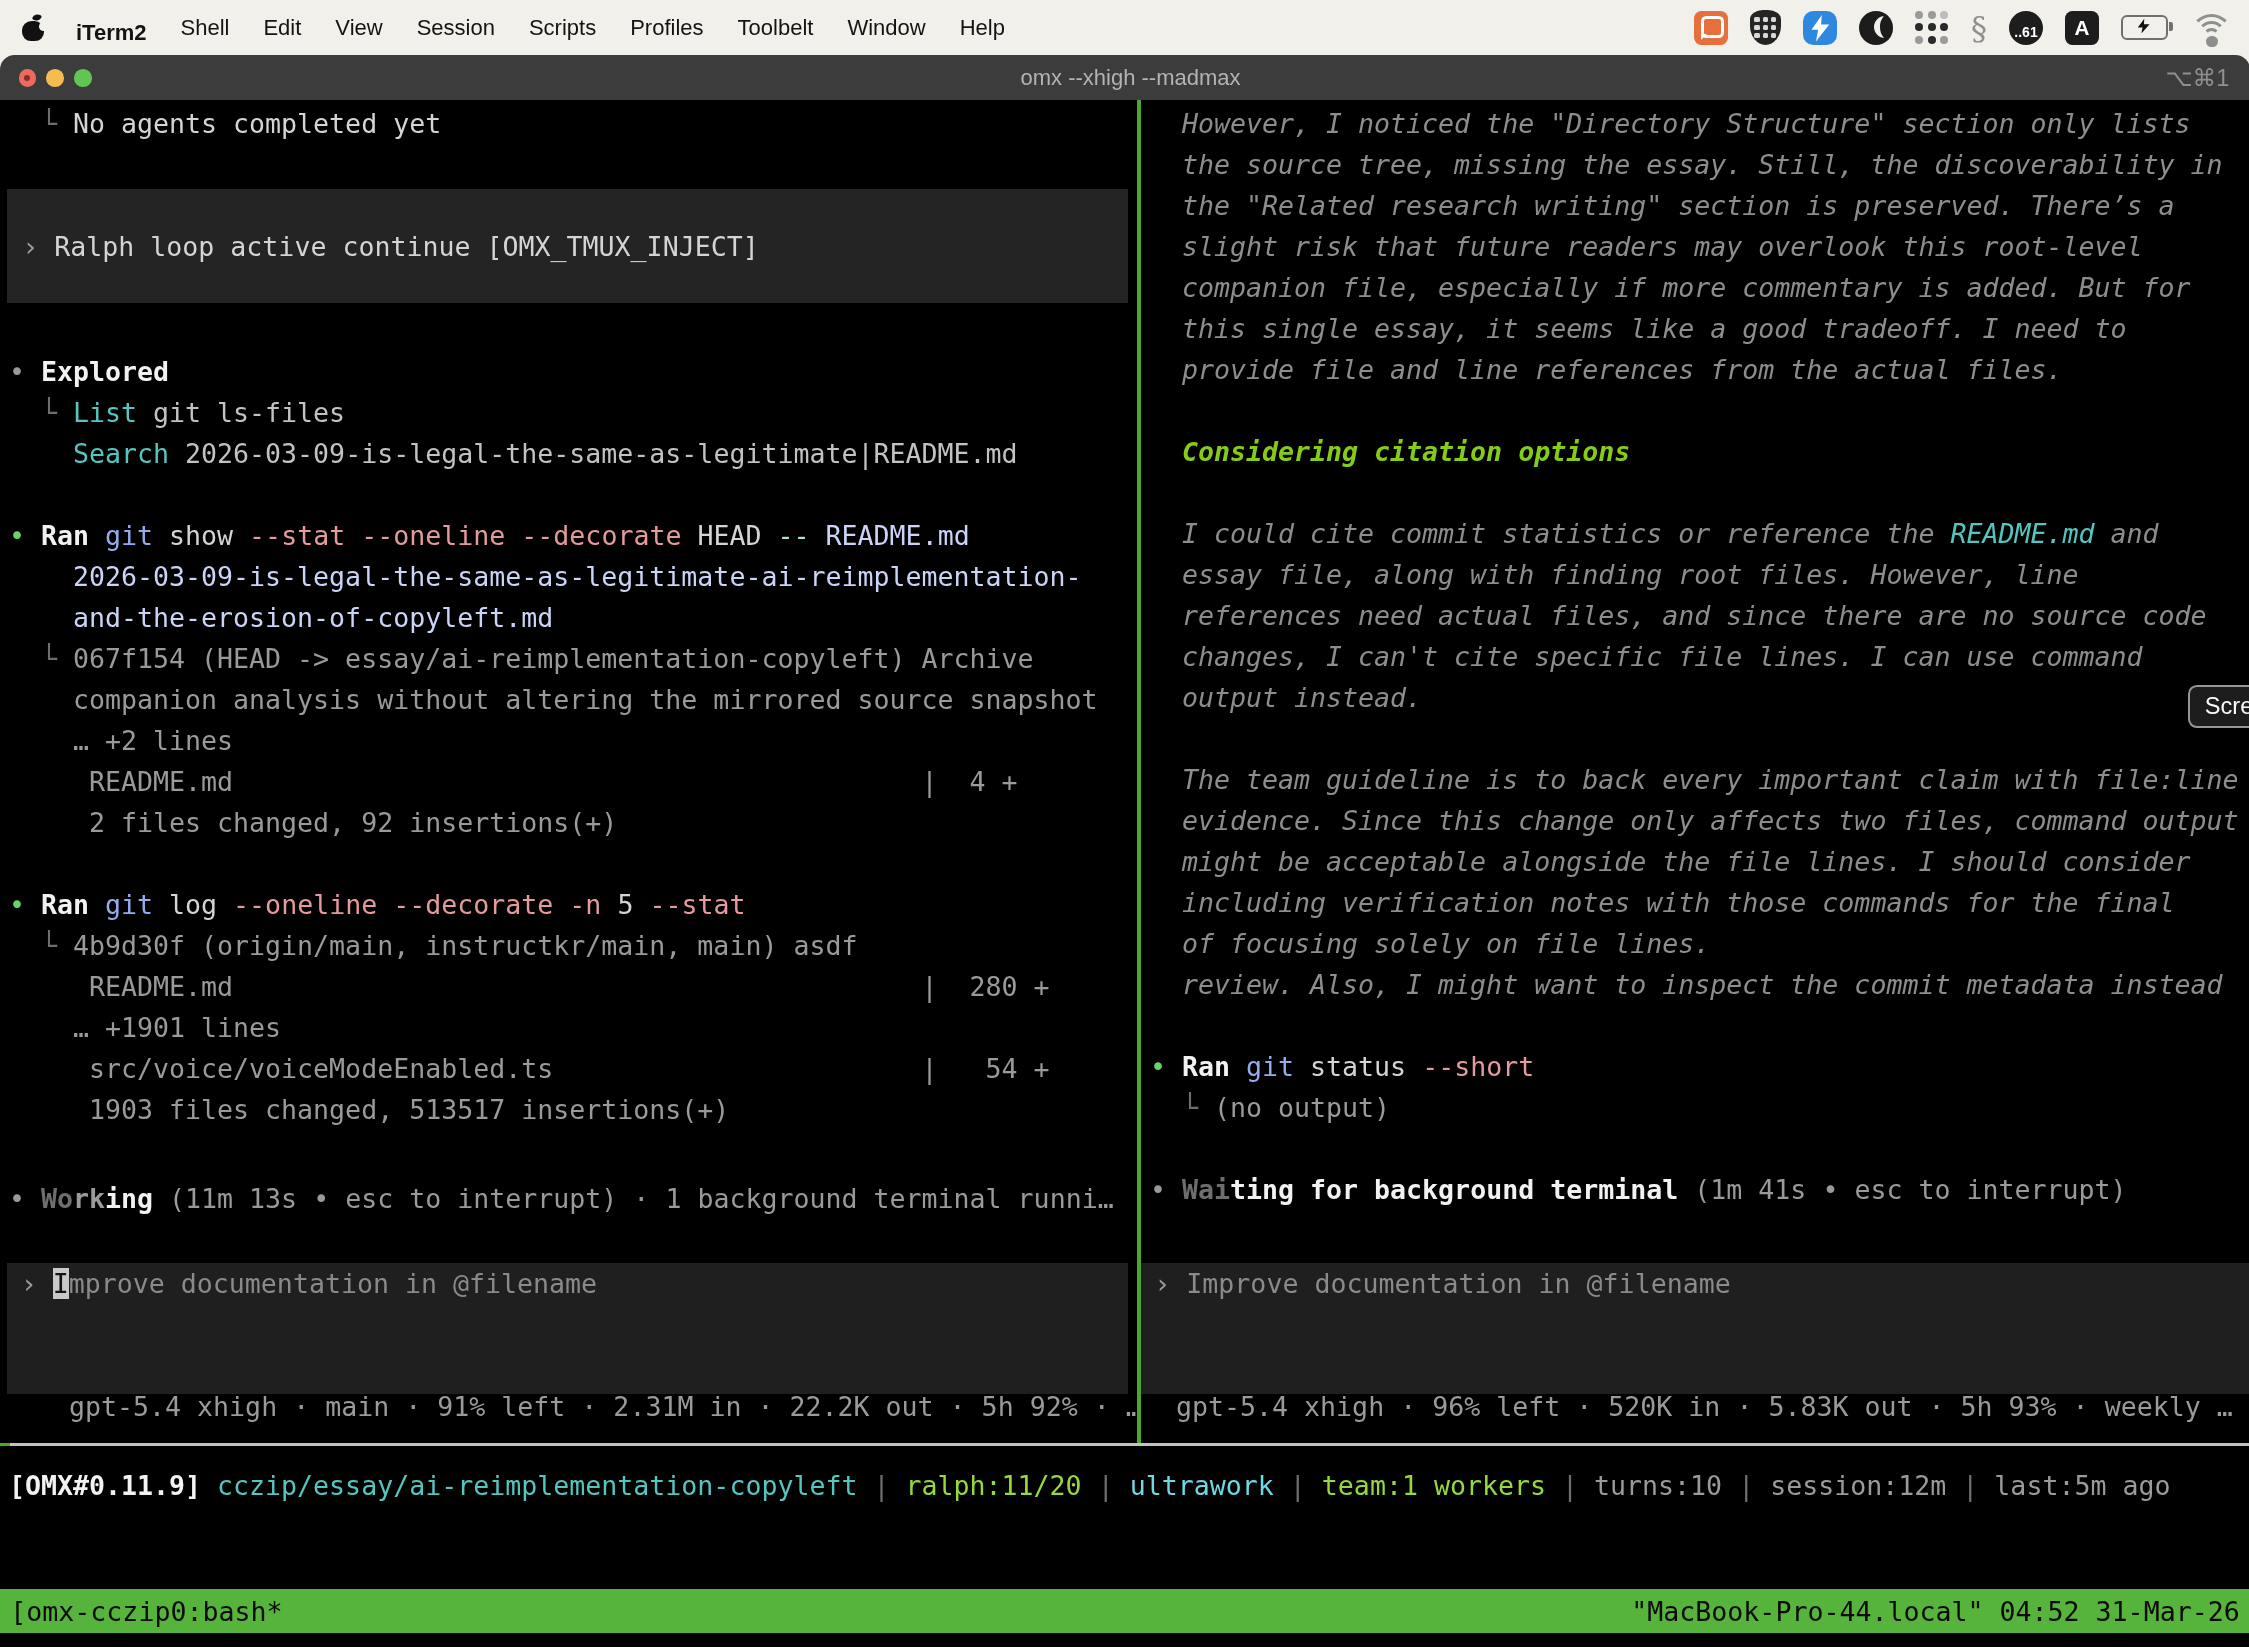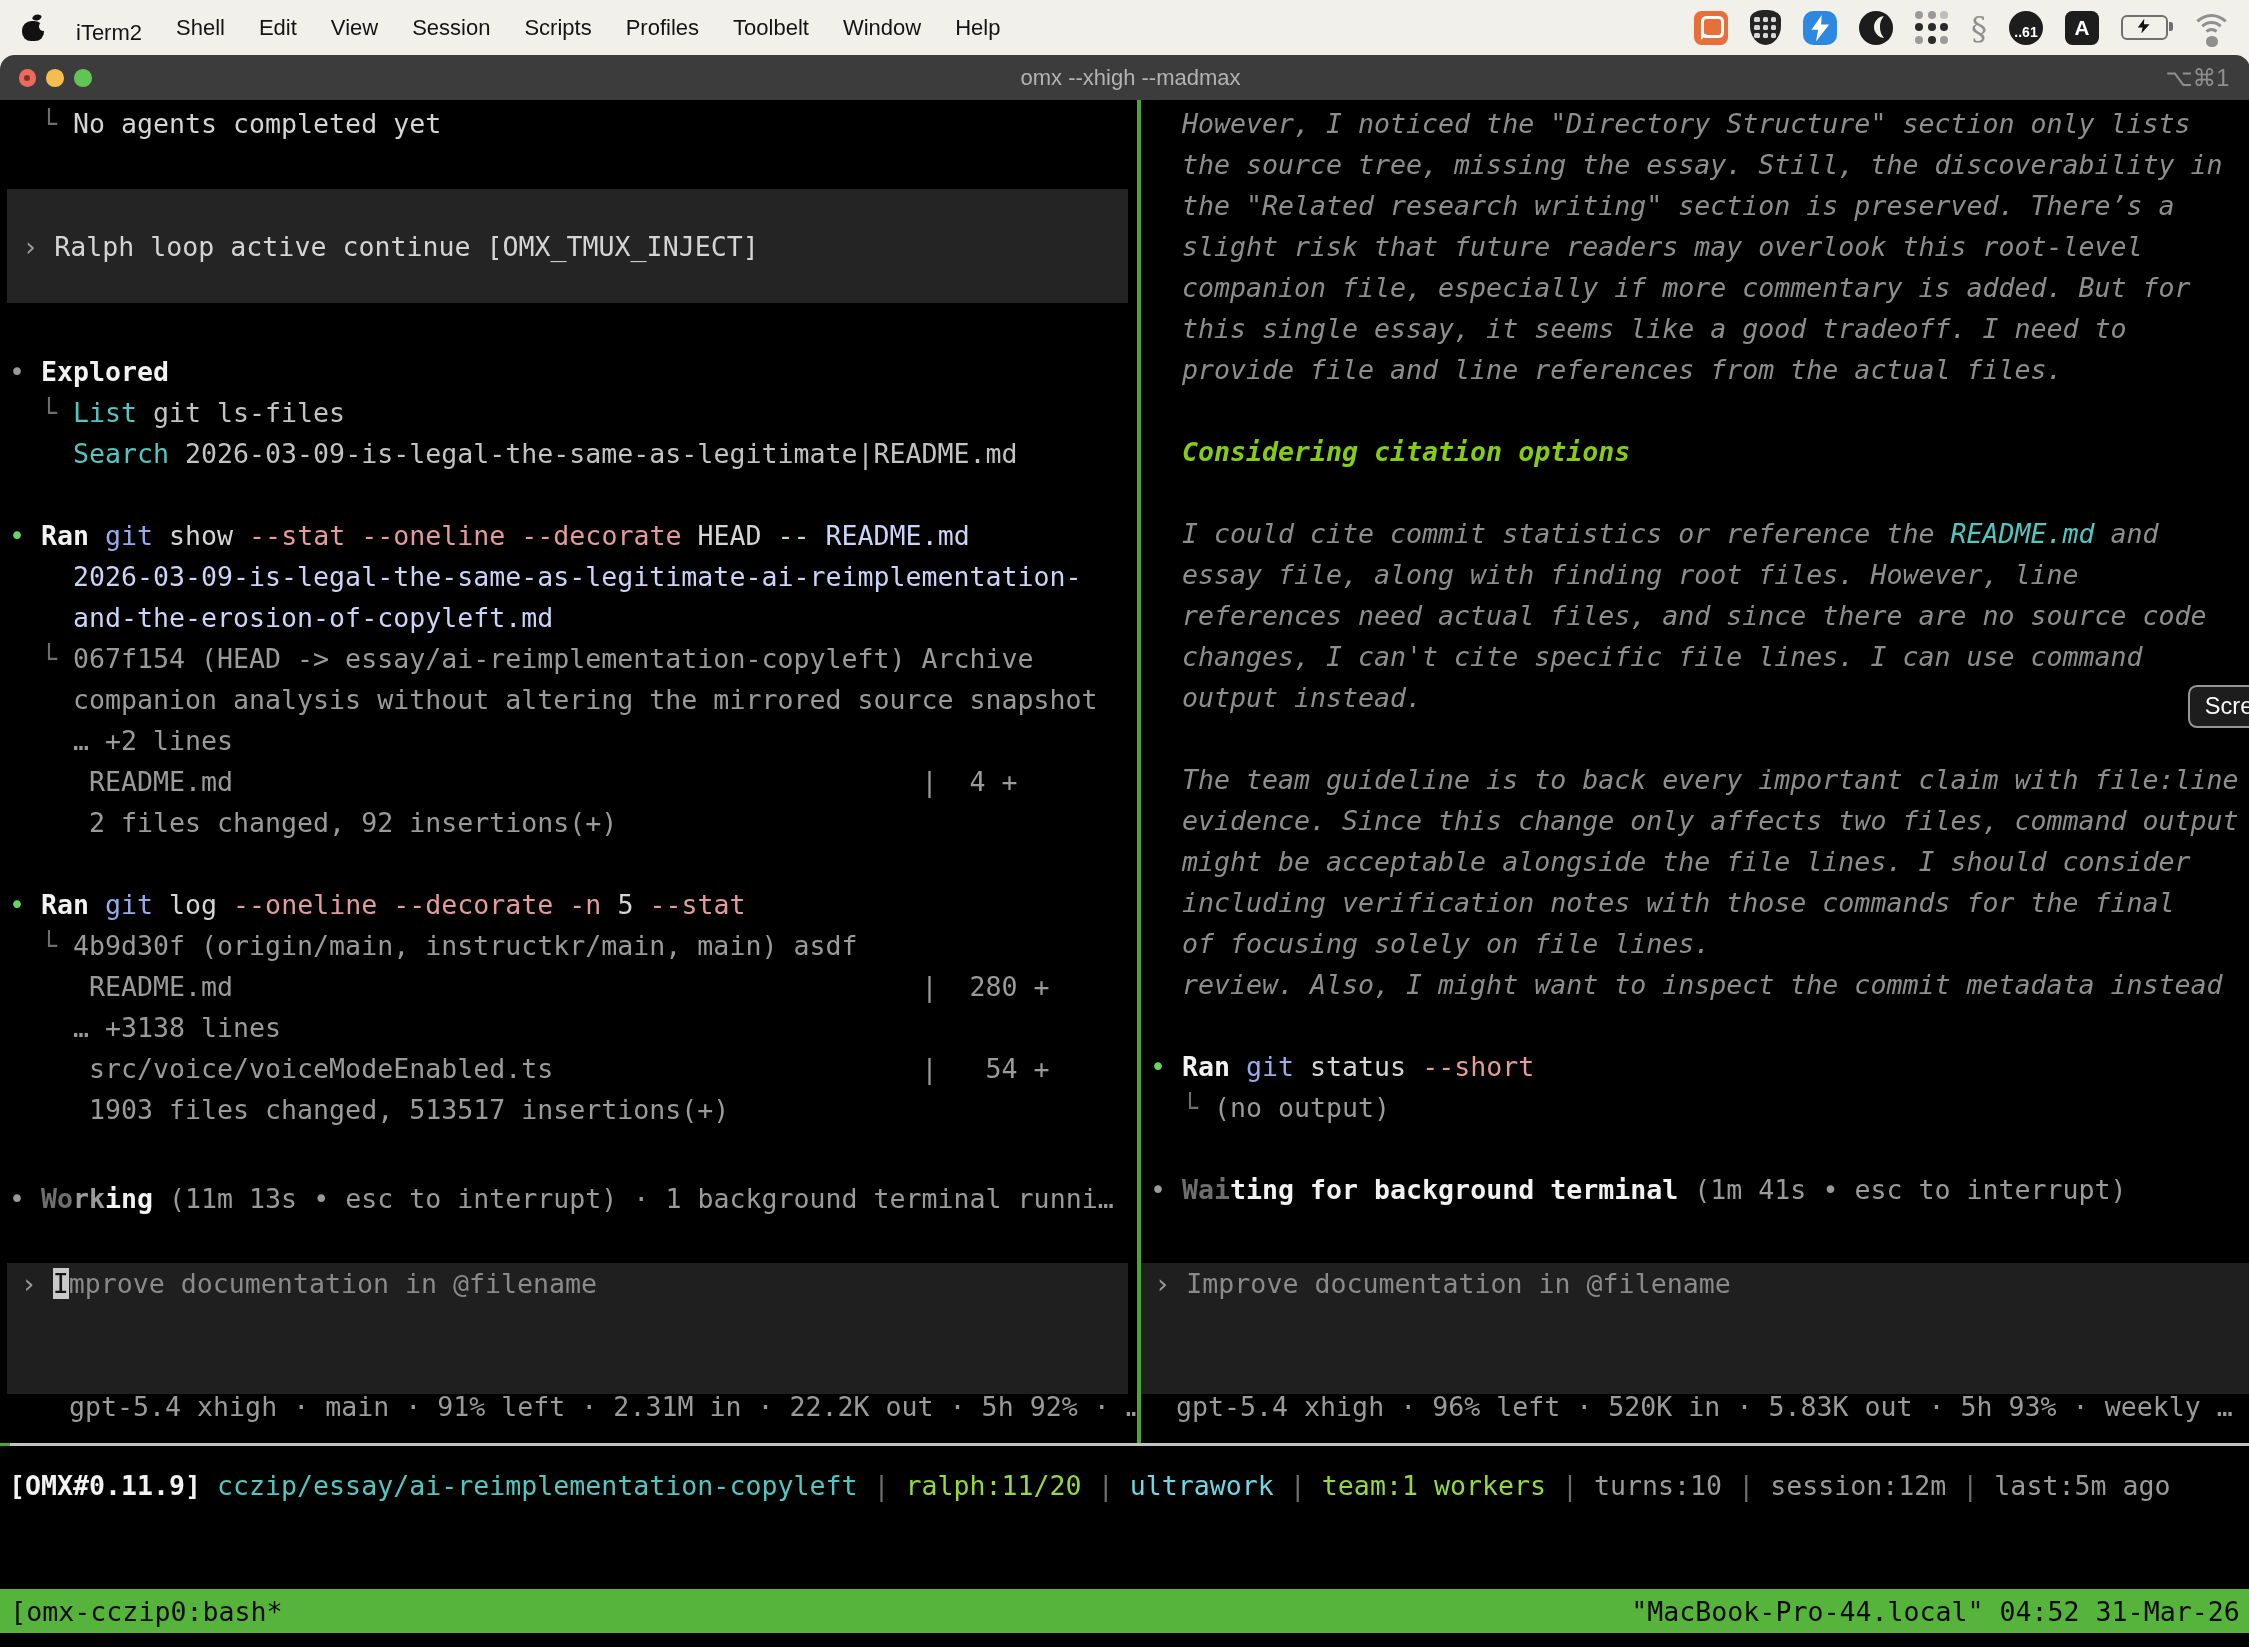--- a/index.html
+++ b/index.html
@@ -10,21 +10,21 @@
   
   .menubar{
     position:absolute;left:0;top:0;width:2250px;height:55px;
     background:#f1f0ea;display:flex;align-items:center;
     padding:0 22px;box-sizing:border-box;font-size:22px;color:#141414;
   }
   .apple{position:relative;width:22px;height:26.6px;margin-right:32px;flex:0 0 auto;}
   .apple .body{position:absolute;left:0;bottom:0;width:22px;height:20px;background:#111;border-radius:9.6px 9.6px 8.9px 8.9px;}
   .apple .leaf{position:absolute;top:0;left:11px;width:8px;height:6.6px;background:#111;border-radius:80% 20% 80% 20%;transform:rotate(24deg);}
   .apple .bite{position:absolute;right:-3.7px;top:8px;width:8.9px;height:8.9px;background:#f1f0ea;border-radius:50%;}
-  .appname{font-weight:normal;margin-right:34px;margin-top:11px;}
+  .appname{font-weight:bold;margin-right:34px;margin-top:11px;}
   .menus{display:flex;align-items:center;}
   .menus .menu-item{margin-right:34px;cursor:default;}
   .traystatus{margin-left:auto;display:flex;align-items:center;gap:22px;}
   .ticon{display:flex;align-items:center;justify-content:center;}
   .icon-chat{width:34px;height:34px;background:#e76f3c;border-radius:7.4px;position:relative;}
   .icon-chat .bub{position:absolute;left:6.6px;top:5.9px;width:17.7px;height:16px;border:3px solid #fff;border-radius:5.2px;}
   .icon-chat .tail{position:absolute;left:7.4px;bottom:4.4px;width:0;height:0;border-left:6.6px solid #fff;border-bottom:6.6px solid transparent;}
   .icon-shield{width:31px;height:35px;background:#242424;border-radius:14.8px 14.8px 17.7px 17.7px / 10.3px 10.3px 22px 22px;display:grid;grid-template-columns:repeat(3,5.9px);grid-template-rows:repeat(3,5.9px);gap:2.2px;align-content:center;justify-content:center;}
   .icon-shield i{width:5.2px;height:5.2px;background:#d8d8d8;border-radius:1.5px;}
   .icon-hex{width:34px;height:34px;background:#2f88e0;border-radius:10.3px;position:relative;}
@@ -199,21 +199,21 @@
         <div class="tline"><span class="c-lav">    and-the-erosion-of-copyleft.md</span></div>
         <div class="tline"><span class="c-dim">  └ </span><span class="c-gray">067f154 (HEAD -&gt; essay/ai-reimplementation-copyleft) Archive</span></div>
         <div class="tline"><span class="c-gray">    companion analysis without altering the mirrored source snapshot</span></div>
         <div class="tline"><span class="c-gray">    … +2 lines</span></div>
         <div class="tline"><span class="c-gray">     README.md                                           |  4 +</span></div>
         <div class="tline"><span class="c-gray">     2 files changed, 92 insertions(+)</span></div>
         <div class="tline"></div>
         <div class="tline"><span class="c-green">• </span><span class="c-bwhite">Ran</span><span class="c-white"> </span><span class="c-blue">git</span><span class="c-white"> log </span><span class="c-pink">--oneline</span><span class="c-white"> </span><span class="c-pink">--decorate</span><span class="c-white"> </span><span class="c-pink">-n</span><span class="c-white"> 5 </span><span class="c-pink">--stat</span></div>
         <div class="tline"><span class="c-dim">  └ </span><span class="c-gray">4b9d30f (origin/main, instructkr/main, main) asdf</span></div>
         <div class="tline"><span class="c-gray">     README.md                                           |  280 +</span></div>
-        <div class="tline"><span class="c-gray">    … +3138 lines</span></div>
+        <div class="tline"><span class="c-gray">    … +1901 lines</span></div>
         <div class="tline"><span class="c-gray">     src/voice/voiceModeEnabled.ts                       |   54 +</span></div>
         <div class="tline"><span class="c-gray">     1903 files changed, 513517 insertions(+)</span></div>
       </div>
     <div class="block" style="top:1078px">
         <div class="tline"><span class="c-gray">• </span><span class="c-dim b">Wo</span><span class="c-gray b">rk</span><span class="c-bwhite">ing</span><span class="c-gray"> (11m 13s • esc to interrupt) · 1 background terminal runni…</span></div>
       </div>
     <div class="prompt-box" style="top:1163px;left:7.4px;width:1121px">
       <div class="tline"><span class="c-gray">› </span><span class="c-cursor">I</span><span class="c-phold">mprove documentation in @filename</span></div>
     </div>
     <div class="block" style="top:1286px;left:69px">

